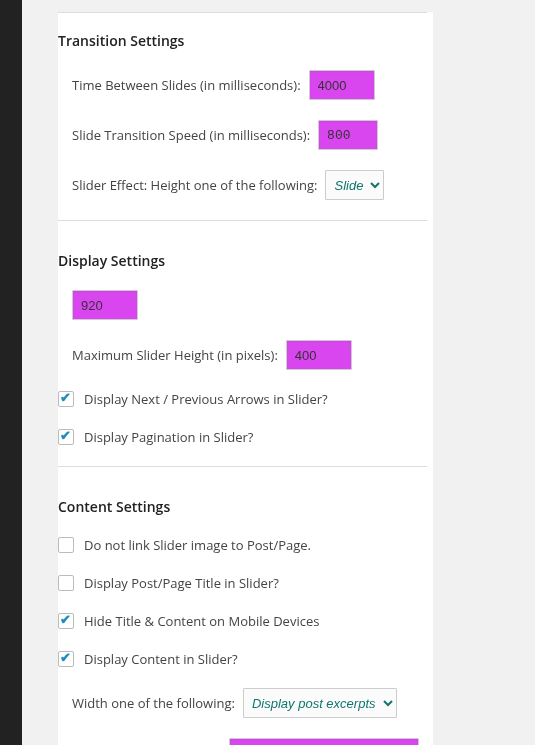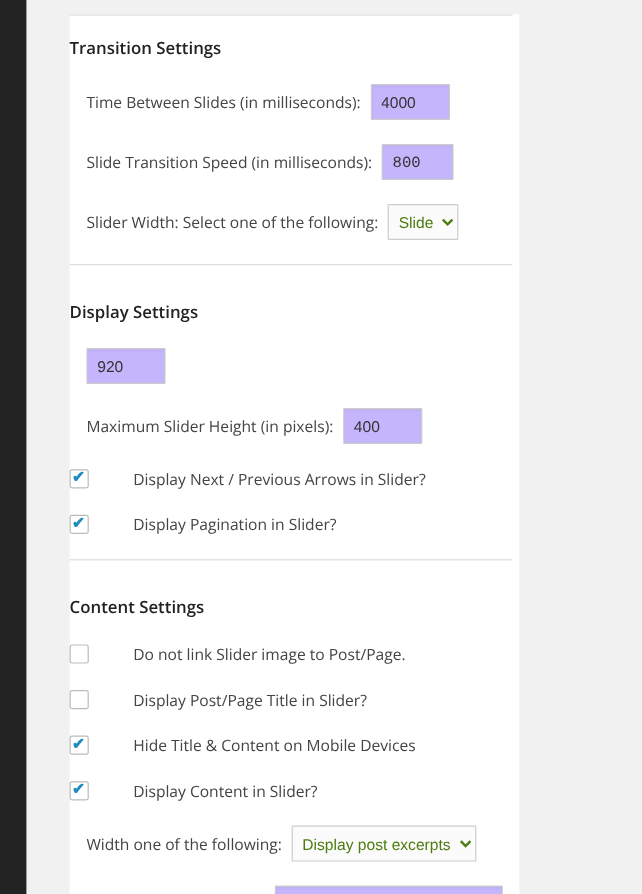--- a/index.html
+++ b/index.html
@@ -65,43 +65,43 @@
   .check-row {
     display: flex;
     align-items: center;
     gap: 10px;
     padding: 10px 0;
     font-size: 13px;
     color: #444;
   }
   .check-row label {
     cursor: pointer;
-    margin-left: 27px;
   }
   input[type="text"] {
     border: 1px solid #ccc;
-    background: #c4b5fd;
+    background: #d946ef;
     height: 30px;
     padding: 4px 8px;
     font-size: 13px;
     color: #333;
     box-shadow: inset 0 1px 2px rgba(0,0,0,.05);
     border-radius: 1px;
   }
   input.num-small { width: 60px; font-family: Liberation Mono, monospace; }
   input.num-med { width: 66px; }
   input.text-wide { width: 190px; }
   select {
     border: 1px solid #ccc;
     background: #fbfbfb;
     height: 30px;
     font-size: 13px;
-    color: #4d7c0f;
+    color: #0f766e;
     padding: 2px 4px;
     border-radius: 1px;
+    font-style: italic;
   }
   input[type="checkbox"] {
     width: 16px;
     height: 16px;
     border: 1px solid #bbb;
     border-radius: 2px;
     background: #fff;
     appearance: none;
     -webkit-appearance: none;
     position: relative;
@@ -145,21 +145,21 @@
             <label>Time Between Slides (in milliseconds):</label>
             <input type="text" class="num-med" value="4000" style="">
           </div>
 
           <div class="field-row">
             <label>Slide Transition Speed (in milliseconds):</label>
             <input type="text" class="num-small" value="800" style="">
           </div>
 
           <div class="field-row">
-            <label>Slider Width: Select one of the following:</label>
+            <label>Slider Effect: Height one of the following:</label>
             <select>
               <option>Slide</option>
             </select>
           </div>
 
           <hr class="divider">
         </div>
 
         <div class="section">
           <div class="section-title">Display Settings</div>

